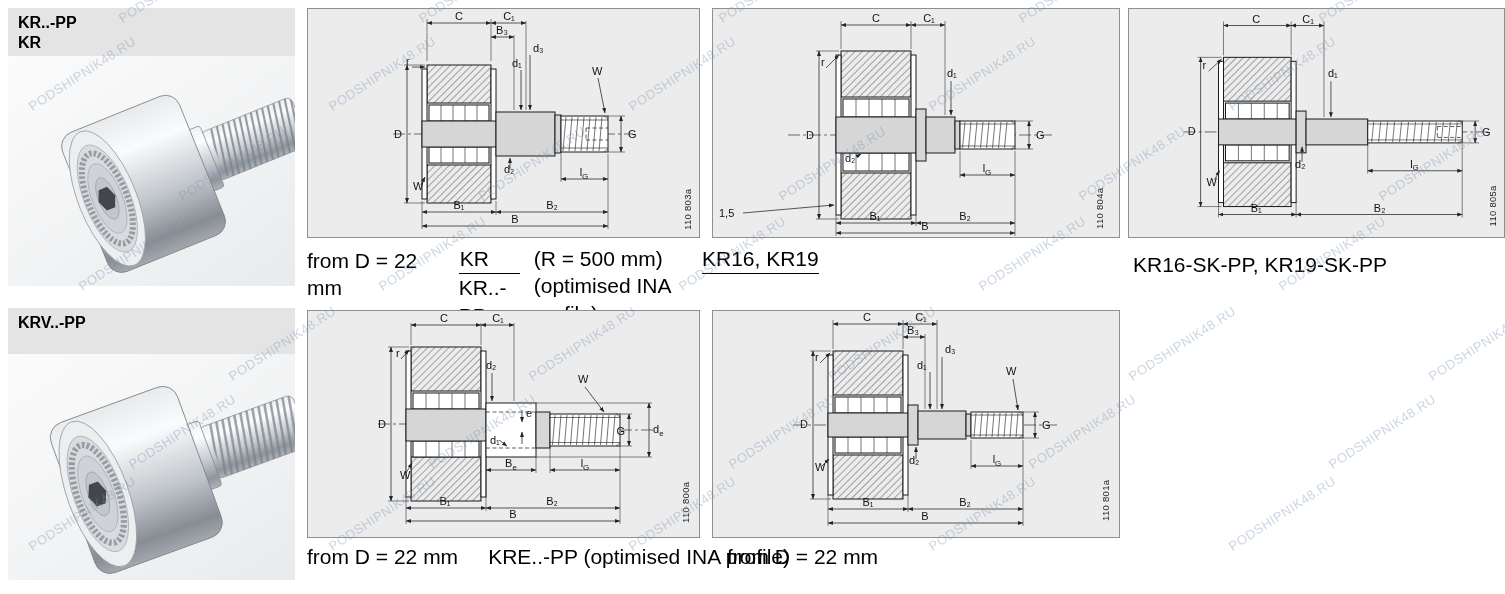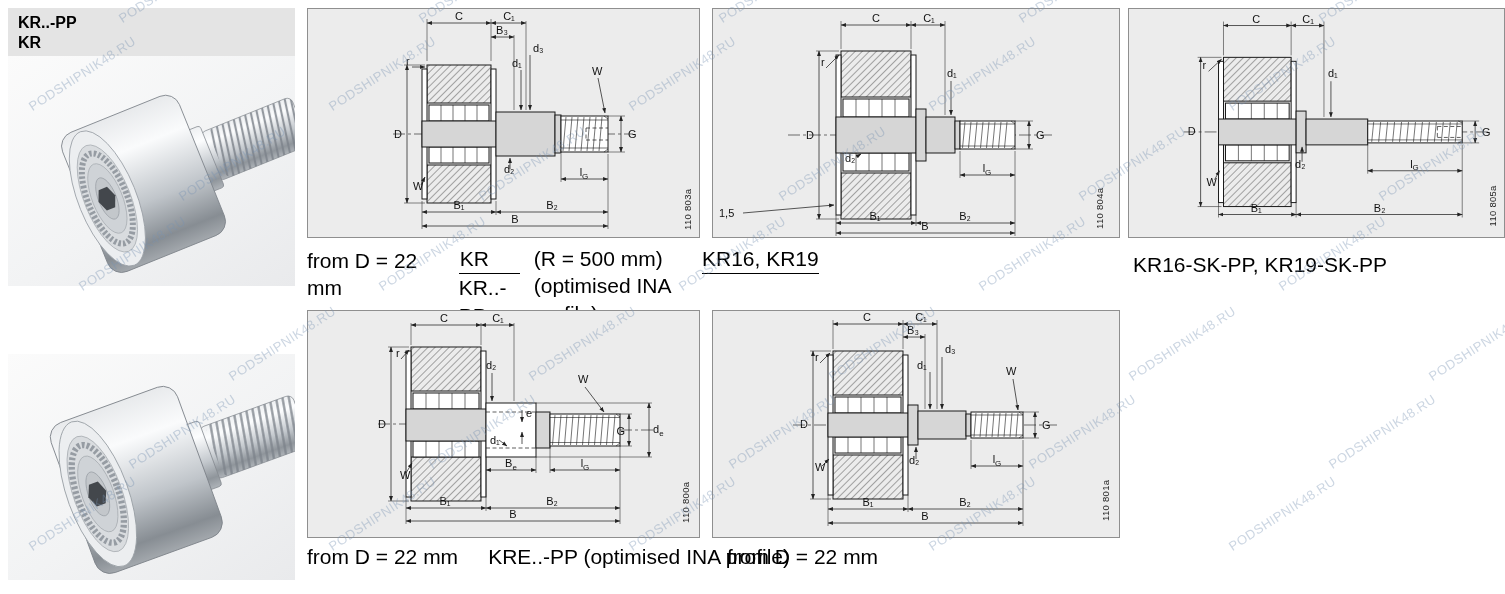--- a/index.html
+++ b/index.html
@@ -74,20 +74,23 @@
         <ellipse cx="-60" cy="0" rx="29" ry="72" fill="#eceef0" stroke="#9aa0a6" stroke-width="0.8"></ellipse>
         <ellipse cx="-60" cy="0" rx="23" ry="57" fill="#d9dcdf" stroke="#a6abb0" stroke-width="0.7"></ellipse>
         <ellipse cx="-60" cy="0" rx="19.5" ry="48" fill="none" stroke="#969ca3" stroke-width="6" stroke-dasharray="2.6 2"></ellipse>
         <ellipse cx="-60" cy="0" rx="15" ry="37" fill="#cfd3d7" stroke="#a6abb0" stroke-width="0.7"></ellipse>
         <ellipse cx="-60" cy="0" rx="9" ry="22" fill="#c3c7cb" stroke="#9aa0a6" stroke-width="0.7"></ellipse>
         <path d="M-65,-11 L-56,-11 L-51.5,0 L-56,11 L-65,11 L-69.5,0 Z" fill="#43474c"></path>
       </g>
     </svg>
   </div>
 
+  <div class="abs hdr" style="left:8px;top:308px;width:287px;height:46px">
+    <div>KRV..-PP</div>
+  </div>
 
   <div class="abs photo" style="left:8px;top:354px;width:287px;height:226px">
     <svg viewBox="0 0 287 226">
       <defs>
         <linearGradient id="mt1b" x1="0" y1="0" x2="0" y2="1">
           <stop offset="0" stop-color="#eef0f2"></stop>
             <stop offset="0.22" stop-color="#fcfdfe"></stop>
           <stop offset="0.6" stop-color="#c3c8cd"></stop>
             <stop offset="0.85" stop-color="#8f959b"></stop>
           <stop offset="1" stop-color="#aeb3b8"></stop>

